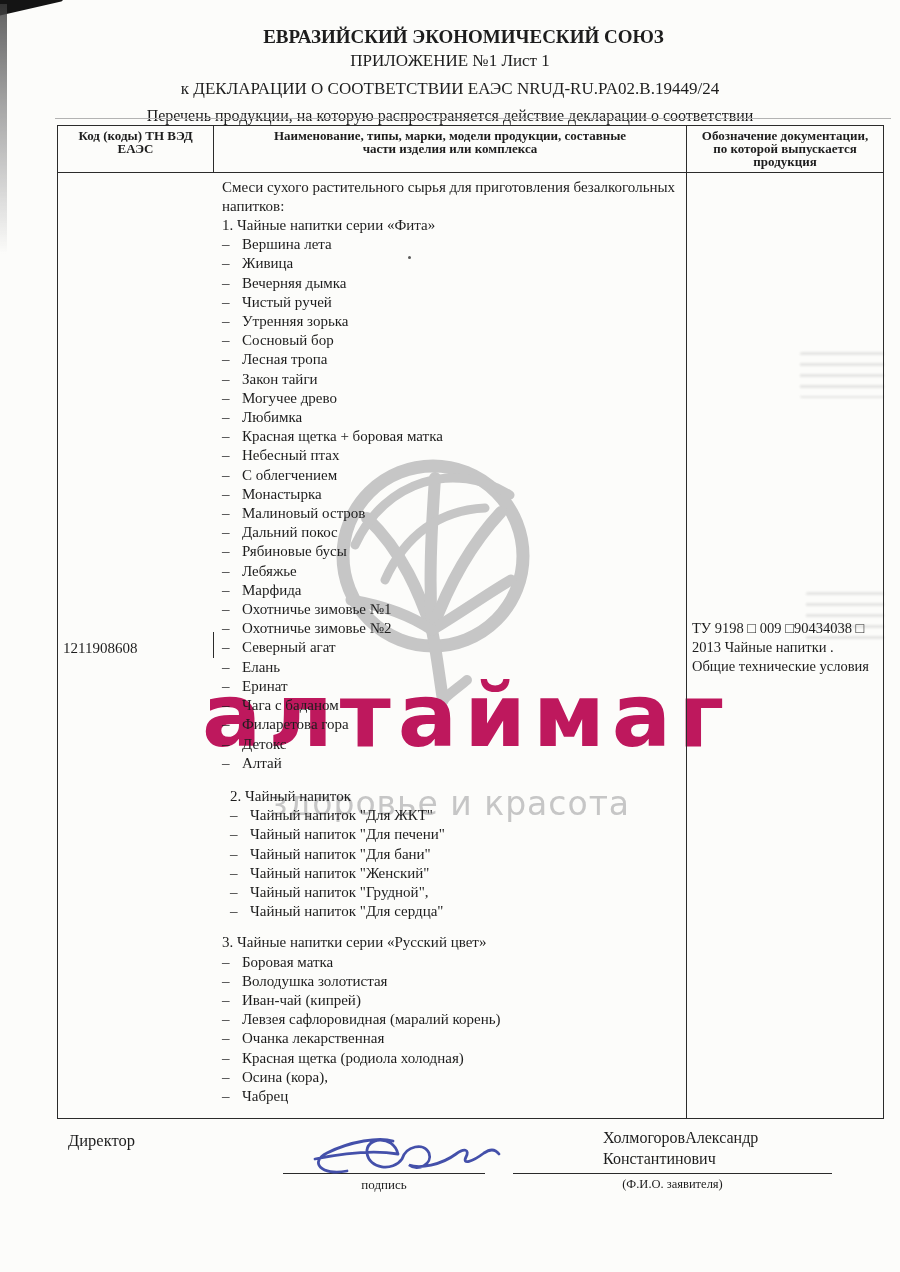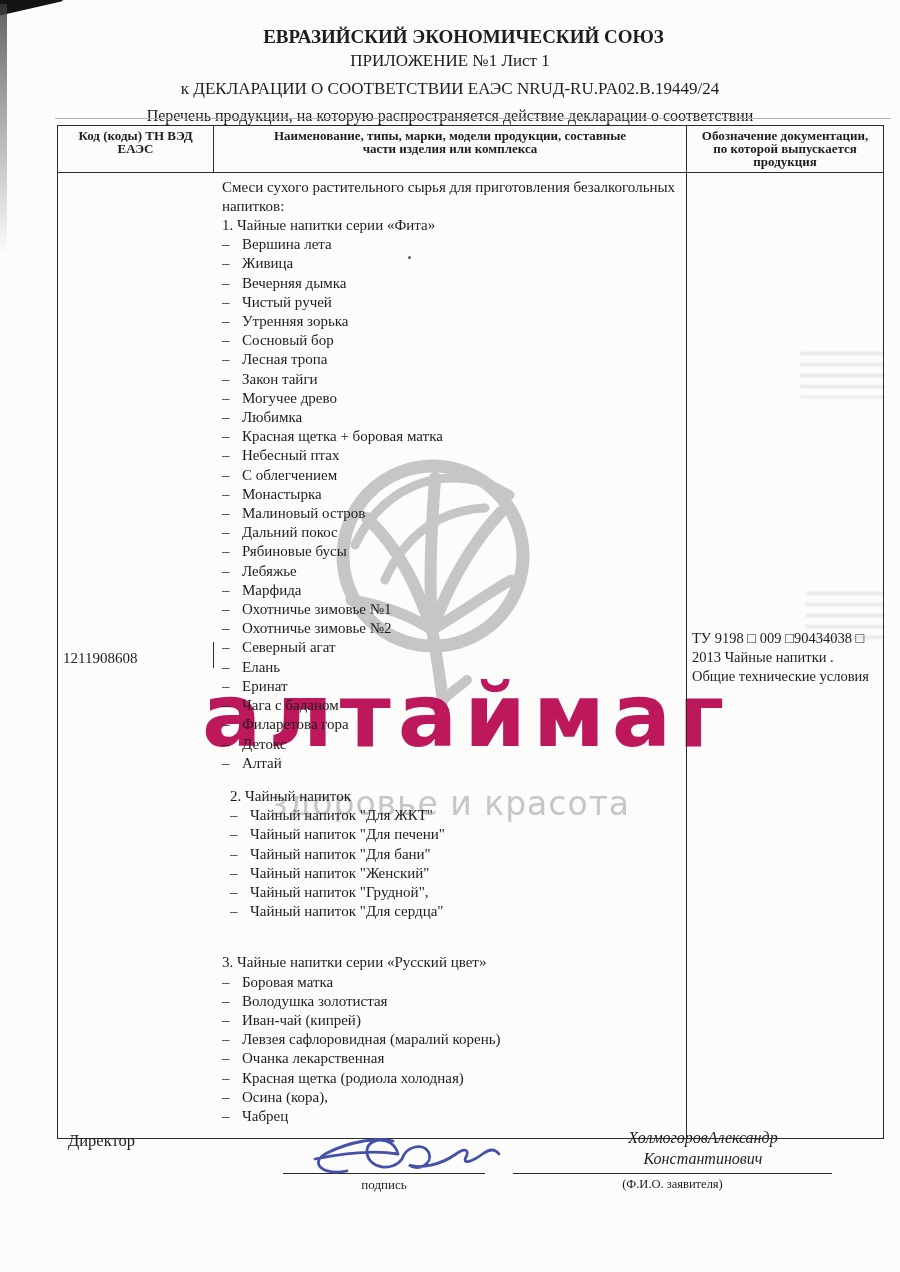--- a/index.html
+++ b/index.html
@@ -46,30 +46,30 @@
   .t-head .c1{padding:3px 4px;}
   .t-head .c2{padding:3px 55px;}
   .t-head .c3{padding:3px 13px;}
   .t-body{font-size:15px;line-height:19.2px;align-items:center;}
   .t-body .c1{padding:7px 4px 0 5px;}
   .t-body .c2{padding:5px 8px 12px 8px;}
   .t-body .c3{padding:5px 12px 0 5px;font-size:14.5px;}
   .item{display:flex;}
   .dash{width:20px;flex:none;}
   .sec-2{margin-top:14px;margin-left:8px;}
-  .sec-3{margin-top:32px;}
+  .sec-3{margin-top:12px;}
   
   .f-director{position:absolute;left:68px;top:1131px;font-size:16.5px;z-index:2;}
   .sig-svg{position:absolute;left:303px;top:1126px;z-index:3;}
   .sig-line-1{position:absolute;left:283px;top:1173px;width:202px;border-top:1.5px solid #2a2a2a;z-index:2;}
   .sig-caption{position:absolute;left:283px;top:1177px;width:202px;text-align:center;font-size:13px;z-index:2;}
   .sig-line-2{position:absolute;left:513px;top:1173px;width:319px;border-top:1.5px solid #2a2a2a;z-index:2;}
   .fio-caption{position:absolute;left:513px;top:1177px;width:319px;text-align:center;font-size:12.5px;z-index:2;}
-  .applicant{position:absolute;left:603px;top:1127px;width:200px;text-align:center;
-    font-size:16px;line-height:21px;z-index:2;font-style:italic;}
+  .applicant{position:absolute;left:603px;top:1127px;width:200px;text-align:left;
+    font-size:16px;line-height:21px;z-index:2;}
 </style>
 </head>
 <body>
 
 <div class="page">
 
   <div class="corner-mark"></div>
   <div class="edge-strip"></div>
   <div class="ghost ghost-1"></div>
   <div class="ghost ghost-2"></div>

